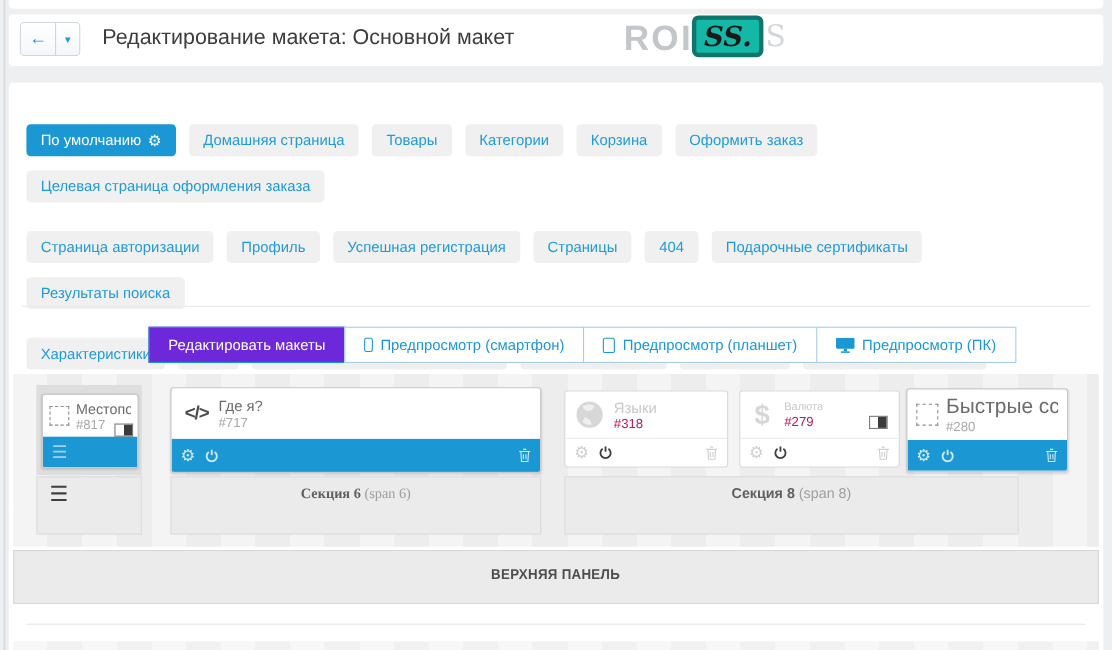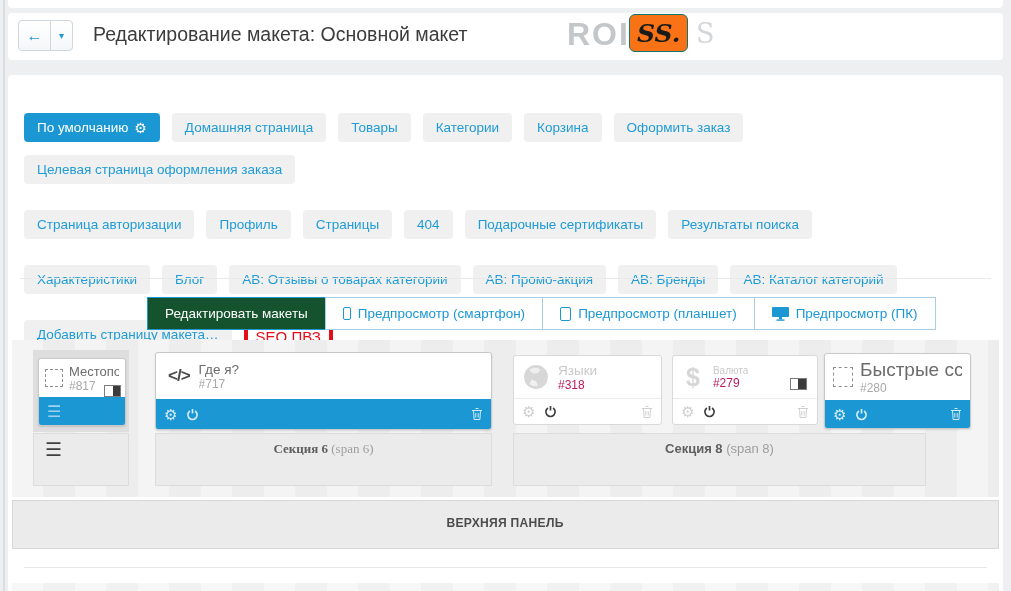--- a/index.html
+++ b/index.html
@@ -20,22 +20,22 @@
   .hbtn {
     height:31px; background:linear-gradient(#ffffff,#f4f7f9);
     border:1px solid #cfd6dc; display:flex; align-items:center; justify-content:center;
     color:#2196d3; cursor:pointer;
   }
   .hbtn.first { width:33px; border-radius:4px 0 0 4px; font-size:16px; font-weight:bold; }
   .hbtn.second { width:23px; border-radius:0 4px 4px 0; margin-left:-1px; font-size:10px; }
   #page-title { left:93px; top:23px; font-size:19.5px; color:#3c3c3c; white-space:nowrap; }
   #logo-gray { left:567px; top:16px; font-size:32px; font-weight:bold; color:#c3c7ca; letter-spacing:2px; }
   #logo-box {
-    left:629px; top:14px; height:38px; padding:0 7px; background:#f97316;
-    border:1px solid #0f766e; border-radius:6px; display:flex; align-items:center;
+    left:629px; top:14px; height:38px; padding:0 7px; background:#14b8a6;
+    border:4px solid #0f766e; border-radius:6px; display:flex; align-items:center;
     font-family:"DejaVu Serif", serif; font-style:italic; font-weight:bold;
     font-size:25px; color:#1a1a1a;
   }
   #logo-faint { left:696px; top:18px; font-family:"DejaVu Serif", serif; font-size:27px; color:#d4d7d9; }
 
   
   #main-card { left:8px; top:75px; width:995px; height:516px; border-radius:4px 4px 0 0; }
 
   
   #tag-wrap { left:24px; top:113px; width:952px; display:flex; flex-wrap:wrap; column-gap:12px; row-gap:13px; align-items:flex-start; }
@@ -55,21 +55,21 @@
   #divider-1 { left:20px; top:278px; width:971px; height:1px; background:#e9e9e9; }
   #divider-2 { left:24px; top:567px; width:963px; height:1px; background:#e7e7e7; }
 
   
   #view-tabs { left:135px; top:297px; display:flex; }
   .vtab {
     height:33px; display:flex; align-items:center; gap:7px; padding:0 17px;
     background:#fff; border:1px solid #a6cfe6; margin-left:-1px;
     color:#1b97d4; font-size:13.5px; white-space:nowrap; cursor:pointer;
   }
-  .vtab.active { background:#14532d; border-color:#1b97d4; color:#fff; margin-left:12px; }
+  .vtab.active { background:#6d28d9; border-color:#1b97d4; color:#fff; margin-left:0; }
   .outline-rect { border:1px solid currentColor; border-radius:2px; display:inline-block; }
 
   
   #grid-area {
     left:12px; top:340px; width:987px; height:157px;
     background:repeating-linear-gradient(90deg,#f4f4f4 0 31px,#ededed 31px 63px);
   }
   #col-shade { left:21px; top:10px; width:96px; height:82px; background:#dedede; position:absolute; }
 
   .block { position:absolute; background:#fff; border:1px solid #c9c9c9; border-radius:3px;
@@ -161,20 +161,23 @@
       <span>Целевая страница оформления заказа</span>
     </span>
   <i class="brk"></i>
   <span class="tag">
       <span>Страница авторизации</span>
     </span>
   <span class="tag">
       <span>Профиль</span>
     </span>
   <span class="tag">
+      <span>Успешная регистрация</span>
+    </span>
+  <span class="tag">
       <span>Страницы</span>
     </span>
   <span class="tag">
       <span>404</span>
     </span>
   <span class="tag">
       <span>Подарочные сертификаты</span>
     </span>
   <span class="tag">
       <span>Результаты поиска</span>

